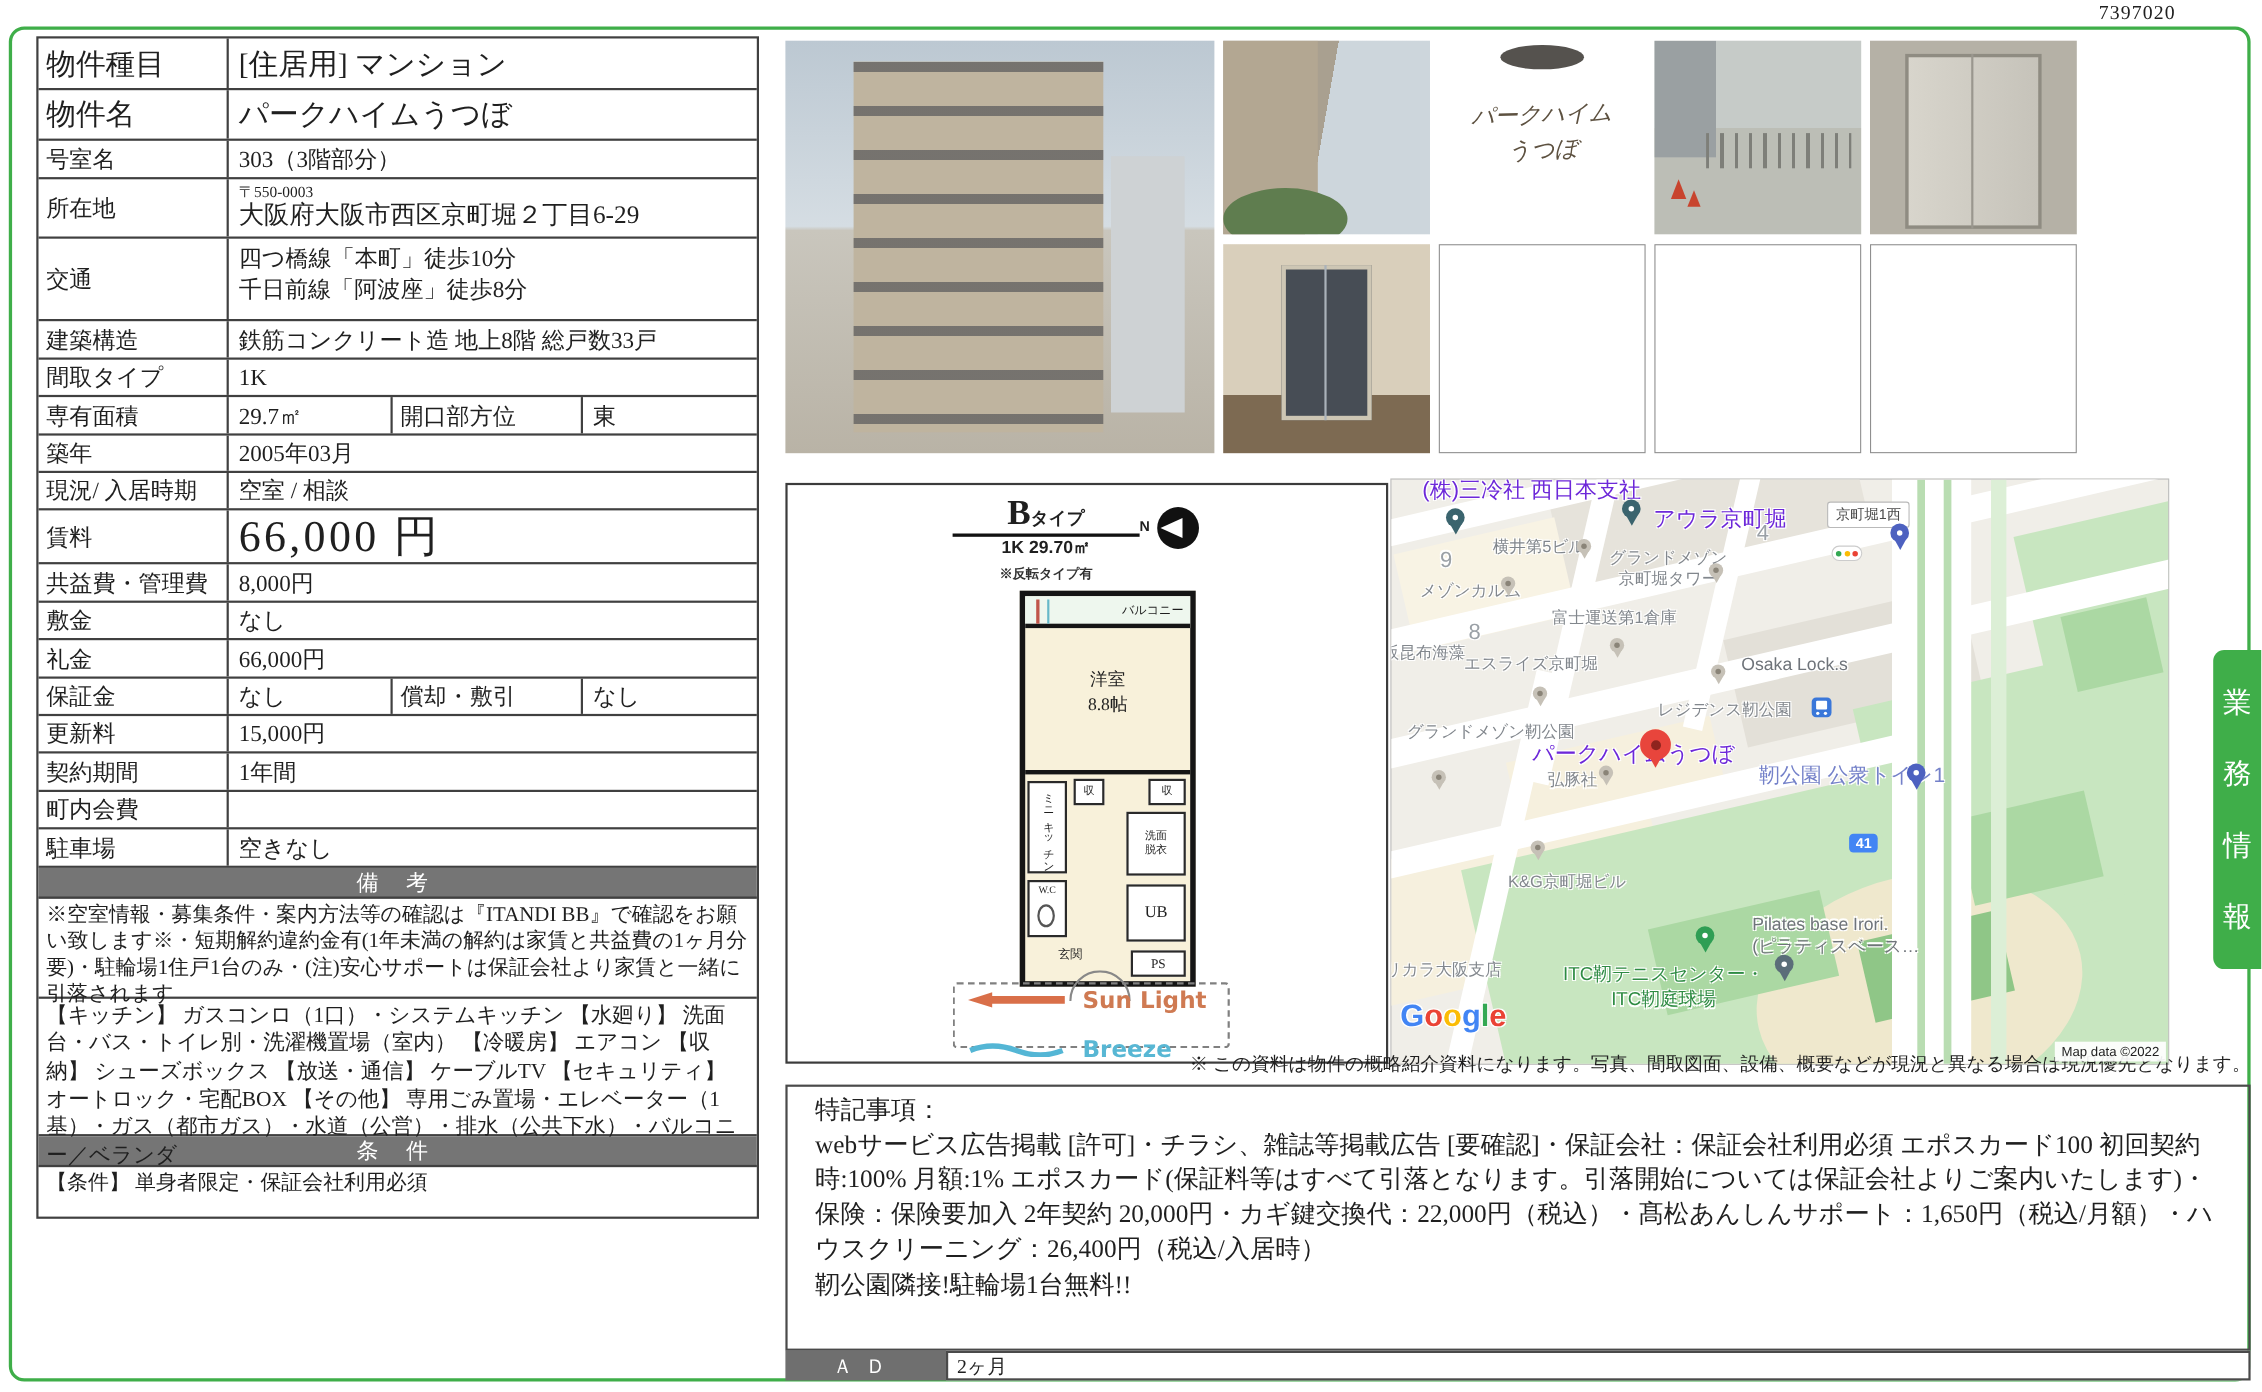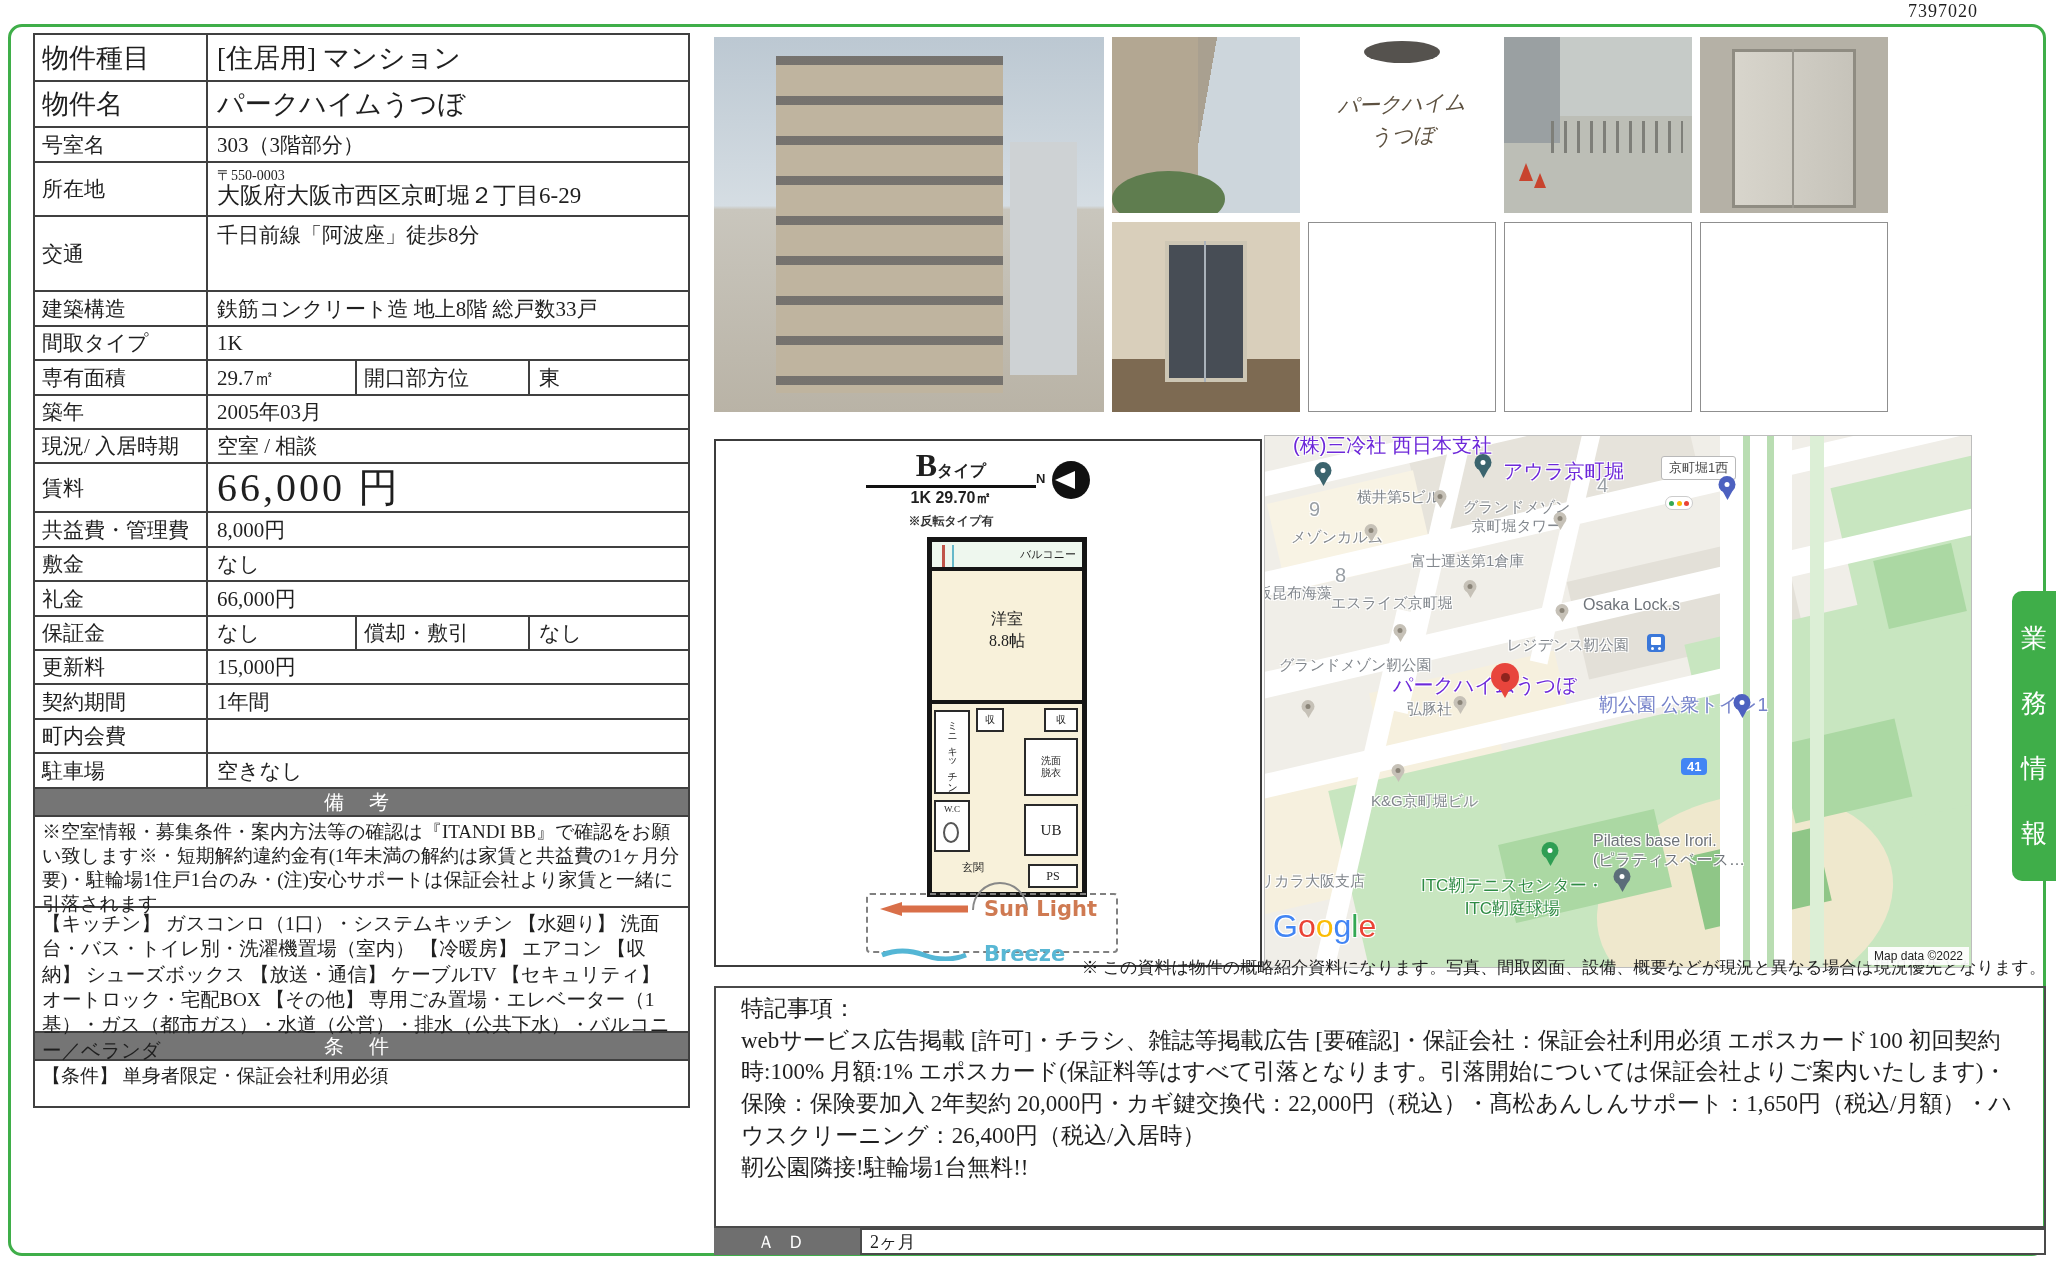--- a/index.html
+++ b/index.html
@@ -109,21 +109,21 @@
             font-size:13px;color:#4a4a4a;z-index:6;}
   .badge41{position:absolute;background:#4285f4;color:#fff;border-radius:4px;padding:1px 6px;
            font-size:13px;font-weight:bold;z-index:6;}
   .tlight{position:absolute;width:26px;height:12px;background:#fff;border:1px solid #ccc;border-radius:7px;
           display:flex;align-items:center;justify-content:space-evenly;z-index:6;}
   .tlight i{width:5px;height:5px;border-radius:50%;display:block;}
   .transit{position:absolute;width:18px;height:18px;background:#3a77d9;border-radius:4px;z-index:6;}
   .transit::after{content:"";position:absolute;left:4px;top:3px;width:10px;height:8px;background:#fff;border-radius:1px;}
   .transit::before{content:"";position:absolute;left:4px;top:13px;width:3px;height:3px;background:#fff;border-radius:50%;
                    box-shadow:7px 0 0 #fff;}
-  .google{position:absolute;left:8px;top:472px;font-size:32px;font-weight:normal;z-index:8;
+  .google{position:absolute;left:8px;top:472px;font-size:28px;font-weight:bold;z-index:8;
           text-shadow:-1px -1px 0 #fff,1px -1px 0 #fff,-1px 1px 0 #fff,1px 1px 0 #fff;}
   .attrib{position:absolute;right:2px;bottom:2px;background:rgba(255,255,255,.92);font-size:12px;
           color:#222;padding:2px 6px;z-index:8;}
 
   
   .disclaimer{position:absolute;left:900px;top:956px;width:1146px;text-align:right;font-size:17px;}
   .special{position:absolute;left:714px;top:986px;width:1332px;height:242px;border:2px solid #4a4a4a;
            box-sizing:border-box;padding:5px 25px;font-size:23px;line-height:1.38;}
   .ad-label{position:absolute;left:714px;top:1228px;width:146px;height:27px;background:#6f6f6f;color:#fff;
             display:flex;align-items:center;justify-content:center;font-size:18px;letter-spacing:12px;box-sizing:border-box;}
@@ -161,20 +161,21 @@
     <div class="row" style="height:54px">
       <div class="lab">所在地</div>
       <div class="valcol">
         <div class="postal">〒550-0003</div>
         <div class="addr">大阪府大阪市西区京町堀２丁目6-29</div>
       </div>
     </div>
     <div class="row" style="height:75px">
       <div class="lab">交通</div>
       <div class="valcol" style="justify-content:flex-start;padding-top:4px">
+        <div class="trline">四つ橋線「本町」徒歩10分</div>
         <div class="trline">千日前線「阿波座」徒歩8分</div>
       </div>
     </div>
     <div class="row" style="height:35px">
       <div class="lab">建築構造</div>
       <div class="val">鉄筋コンクリート造 地上8階 総戸数33戸</div>
     </div>
     <div class="row" style="height:34px">
       <div class="lab">間取タイプ</div>
       <div class="val">1K</div>

